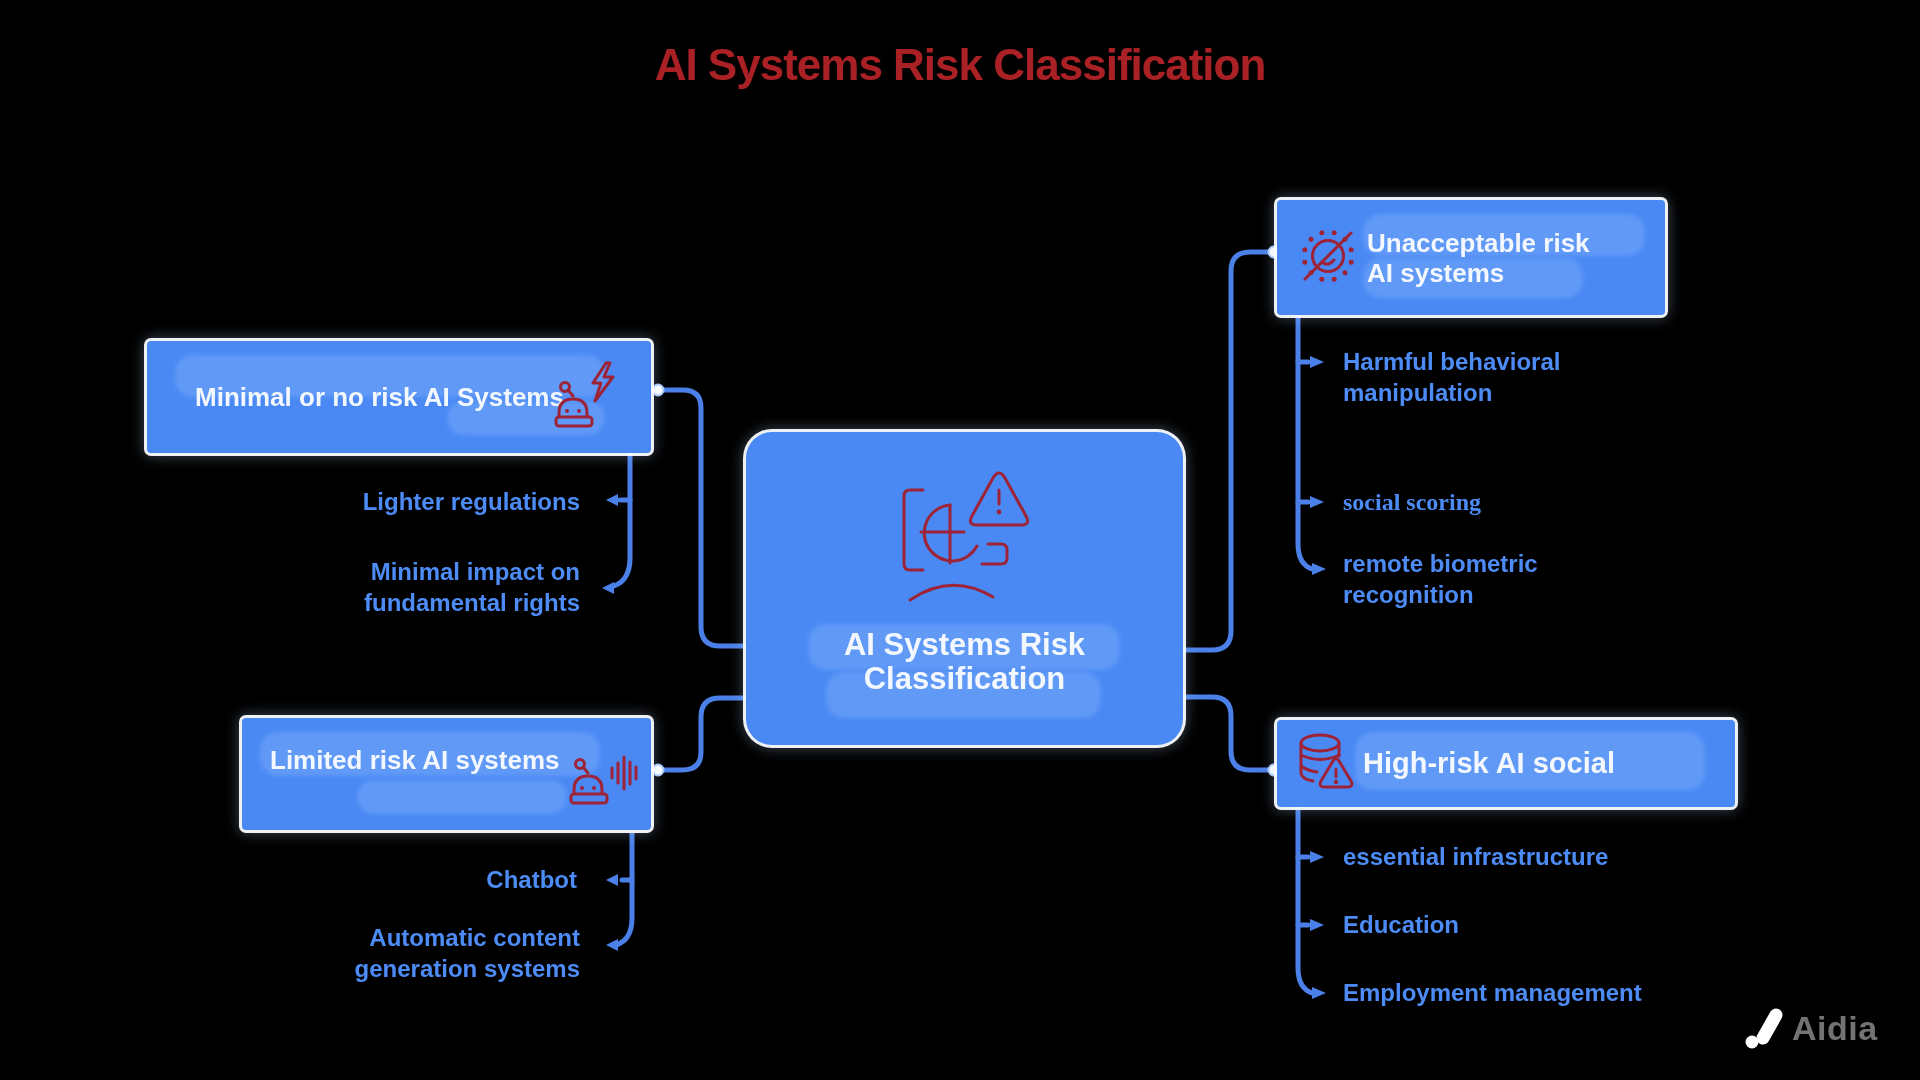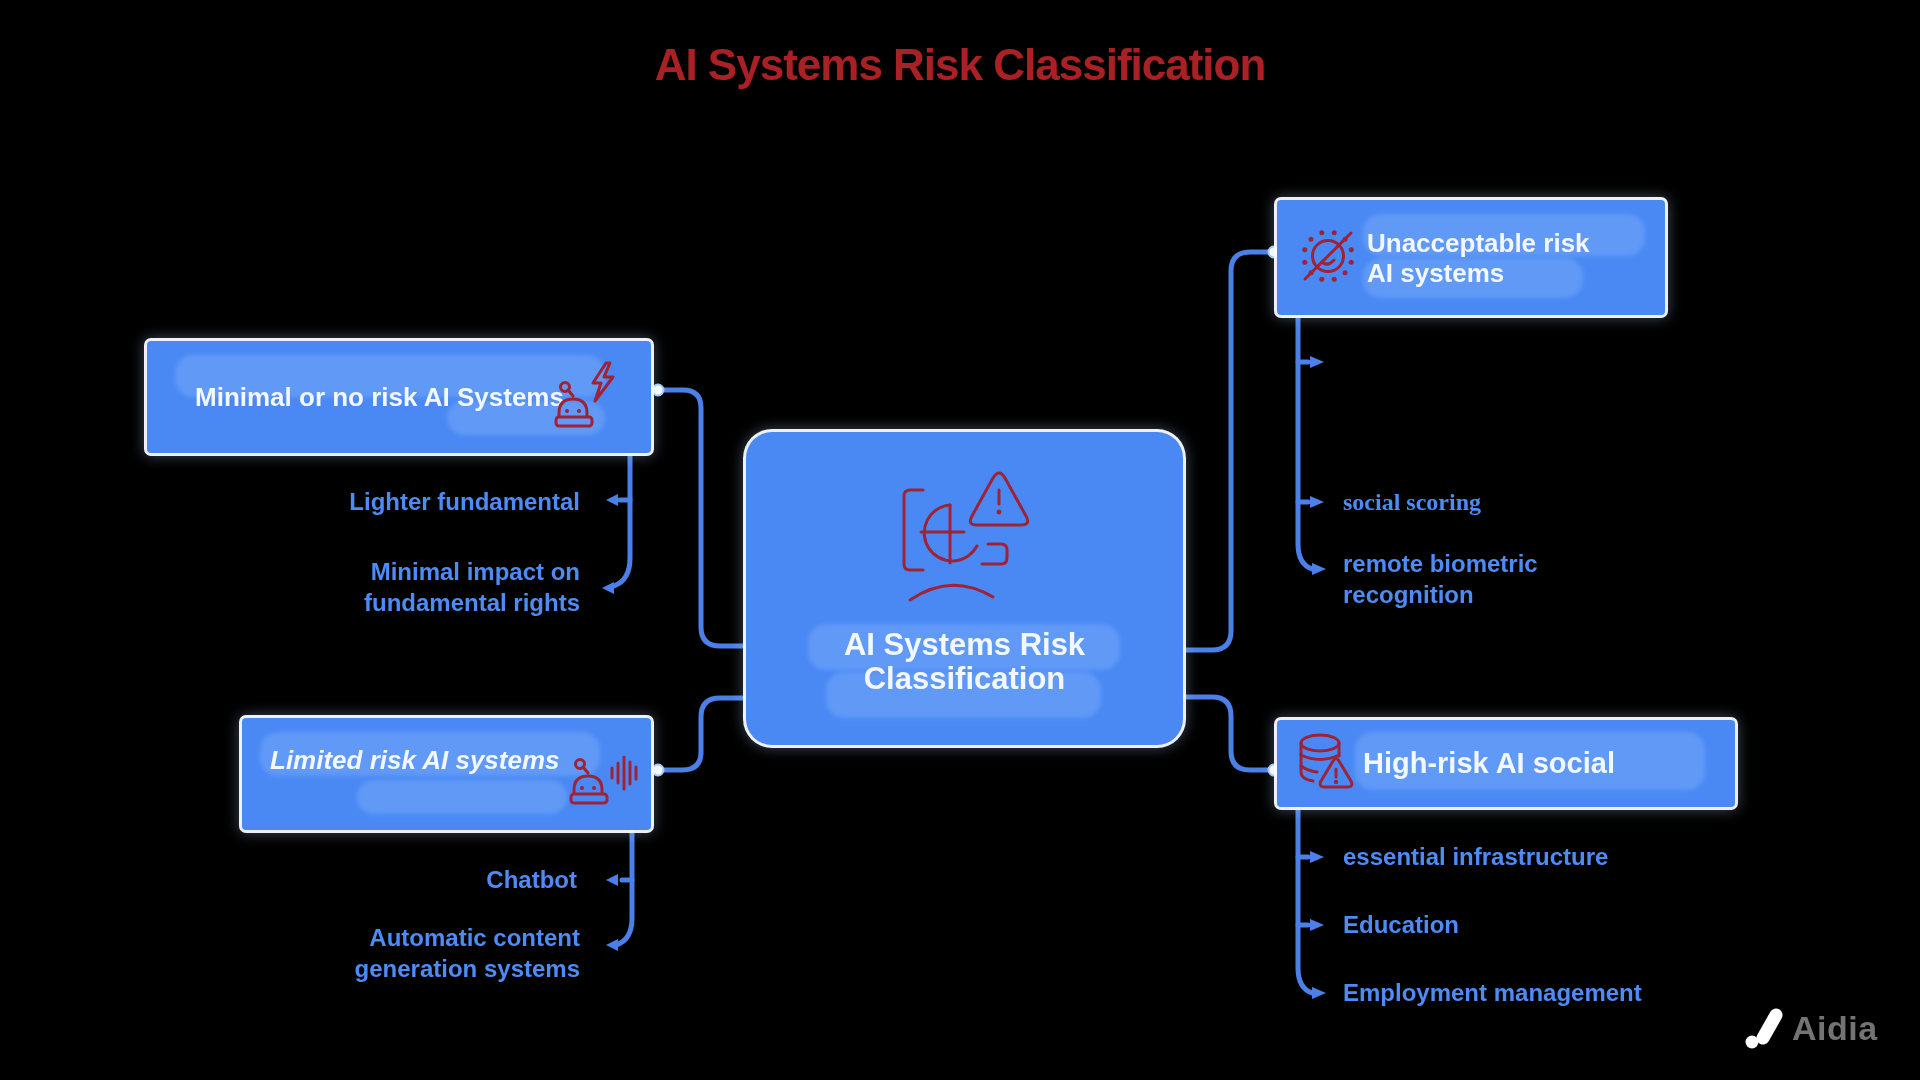--- a/index.html
+++ b/index.html
@@ -107,21 +107,21 @@
       <circle class="icf" cx="101" cy="46" r="2.4"></circle>
       <path class="ic" d="M12 134 Q53 106 95 131"></path>
     </svg>
     <div class="node-label" style="left:0;right:0;top:196px;text-align:center;font-size:31px;line-height:34px;">AI Systems Risk
 Classification</div>
   </div>
 
   <div class="node" style="left:242px;top:718px;width:409px;height:112px;">
     <span class="hl" style="left:18px;top:14px;width:340px;height:44px;"></span>
     <span class="hl" style="left:115px;top:62px;width:210px;height:34px;"></span>
-    <div class="node-label" style="left:28px;top:0;height:84px;display:flex;align-items:center;font-size:26px;font-style:italic;">Limited risk AI systems</div>
+    <div class="node-label" style="left:28px;top:0;height:84px;display:flex;align-items:center;font-size:26px;">Limited risk AI systems</div>
     <svg class="icon" style="left:326px;top:24px;" width="72" height="72" viewBox="0 0 72 72">
       <path class="ic" d="M44 26 V36"></path>
       <path class="ic" d="M50 21 V41"></path>
       <path class="ic" d="M56 15 V47"></path>
       <path class="ic" d="M62 20 V42"></path>
       <path class="ic" d="M68 25 V37"></path>
       <circle class="ic" cx="12" cy="22" r="4.5"></circle>
       <path class="ic" d="M15 25 L20 31"></path>
       <path class="ic" d="M6 51 V48 Q6 34 20 34 Q34 34 34 48 V51"></path>
       <circle class="icf" cx="14" cy="46" r="2"></circle>
@@ -164,27 +164,29 @@
       <path class="ic" d="M46 13 V26"></path>
       <path class="ic" d="M8 25 Q27 34 46 25"></path>
       <path class="ic" d="M8 36 Q15 41 24 42"></path>
       <path class="ic" d="M40 31 Q43 26 46 31 L58 51 Q61 57 54 57 H32 Q25 57 28 51 Z"></path>
       <path class="ic" d="M43 39 V47"></path>
       <circle class="icf" cx="43" cy="52" r="2.2"></circle>
     </svg>
     <div class="node-label" style="left:86px;top:0;height:87px;display:flex;align-items:center;font-size:29px;">High-risk AI social</div>
   </div>
 
-  <div class="item left" style="right:1340px;top:486px;">Lighter fundamental</div>
+  <div class="item left" style="right:1340px;top:486px;">Lighter regulations</div>
   <div class="item left" style="right:1340px;top:556px;">Minimal impact on
 fundamental rights</div>
   <div class="item left" style="right:1343px;top:864px;">Chatbot</div>
   <div class="item left" style="right:1340px;top:922px;">Automatic content
 generation systems</div>
 
+  <div class="item" style="left:1343px;top:346px;">Harmful behavioral
+manipulation</div>
   <div class="item" style="left:1343px;top:487px;font-family:Liberation Serif, serif;">social scoring</div>
   <div class="item" style="left:1343px;top:548px;">remote biometric
 recognition</div>
   <div class="item" style="left:1343px;top:841px;">essential infrastructure</div>
   <div class="item" style="left:1343px;top:909px;">Education</div>
   <div class="item" style="left:1343px;top:977px;">Employment management</div>
 
   <div class="logo">
     <svg width="42" height="44" viewBox="0 0 42 44">
       <circle cx="8" cy="36" r="6.5" fill="#ffffff"></circle>

